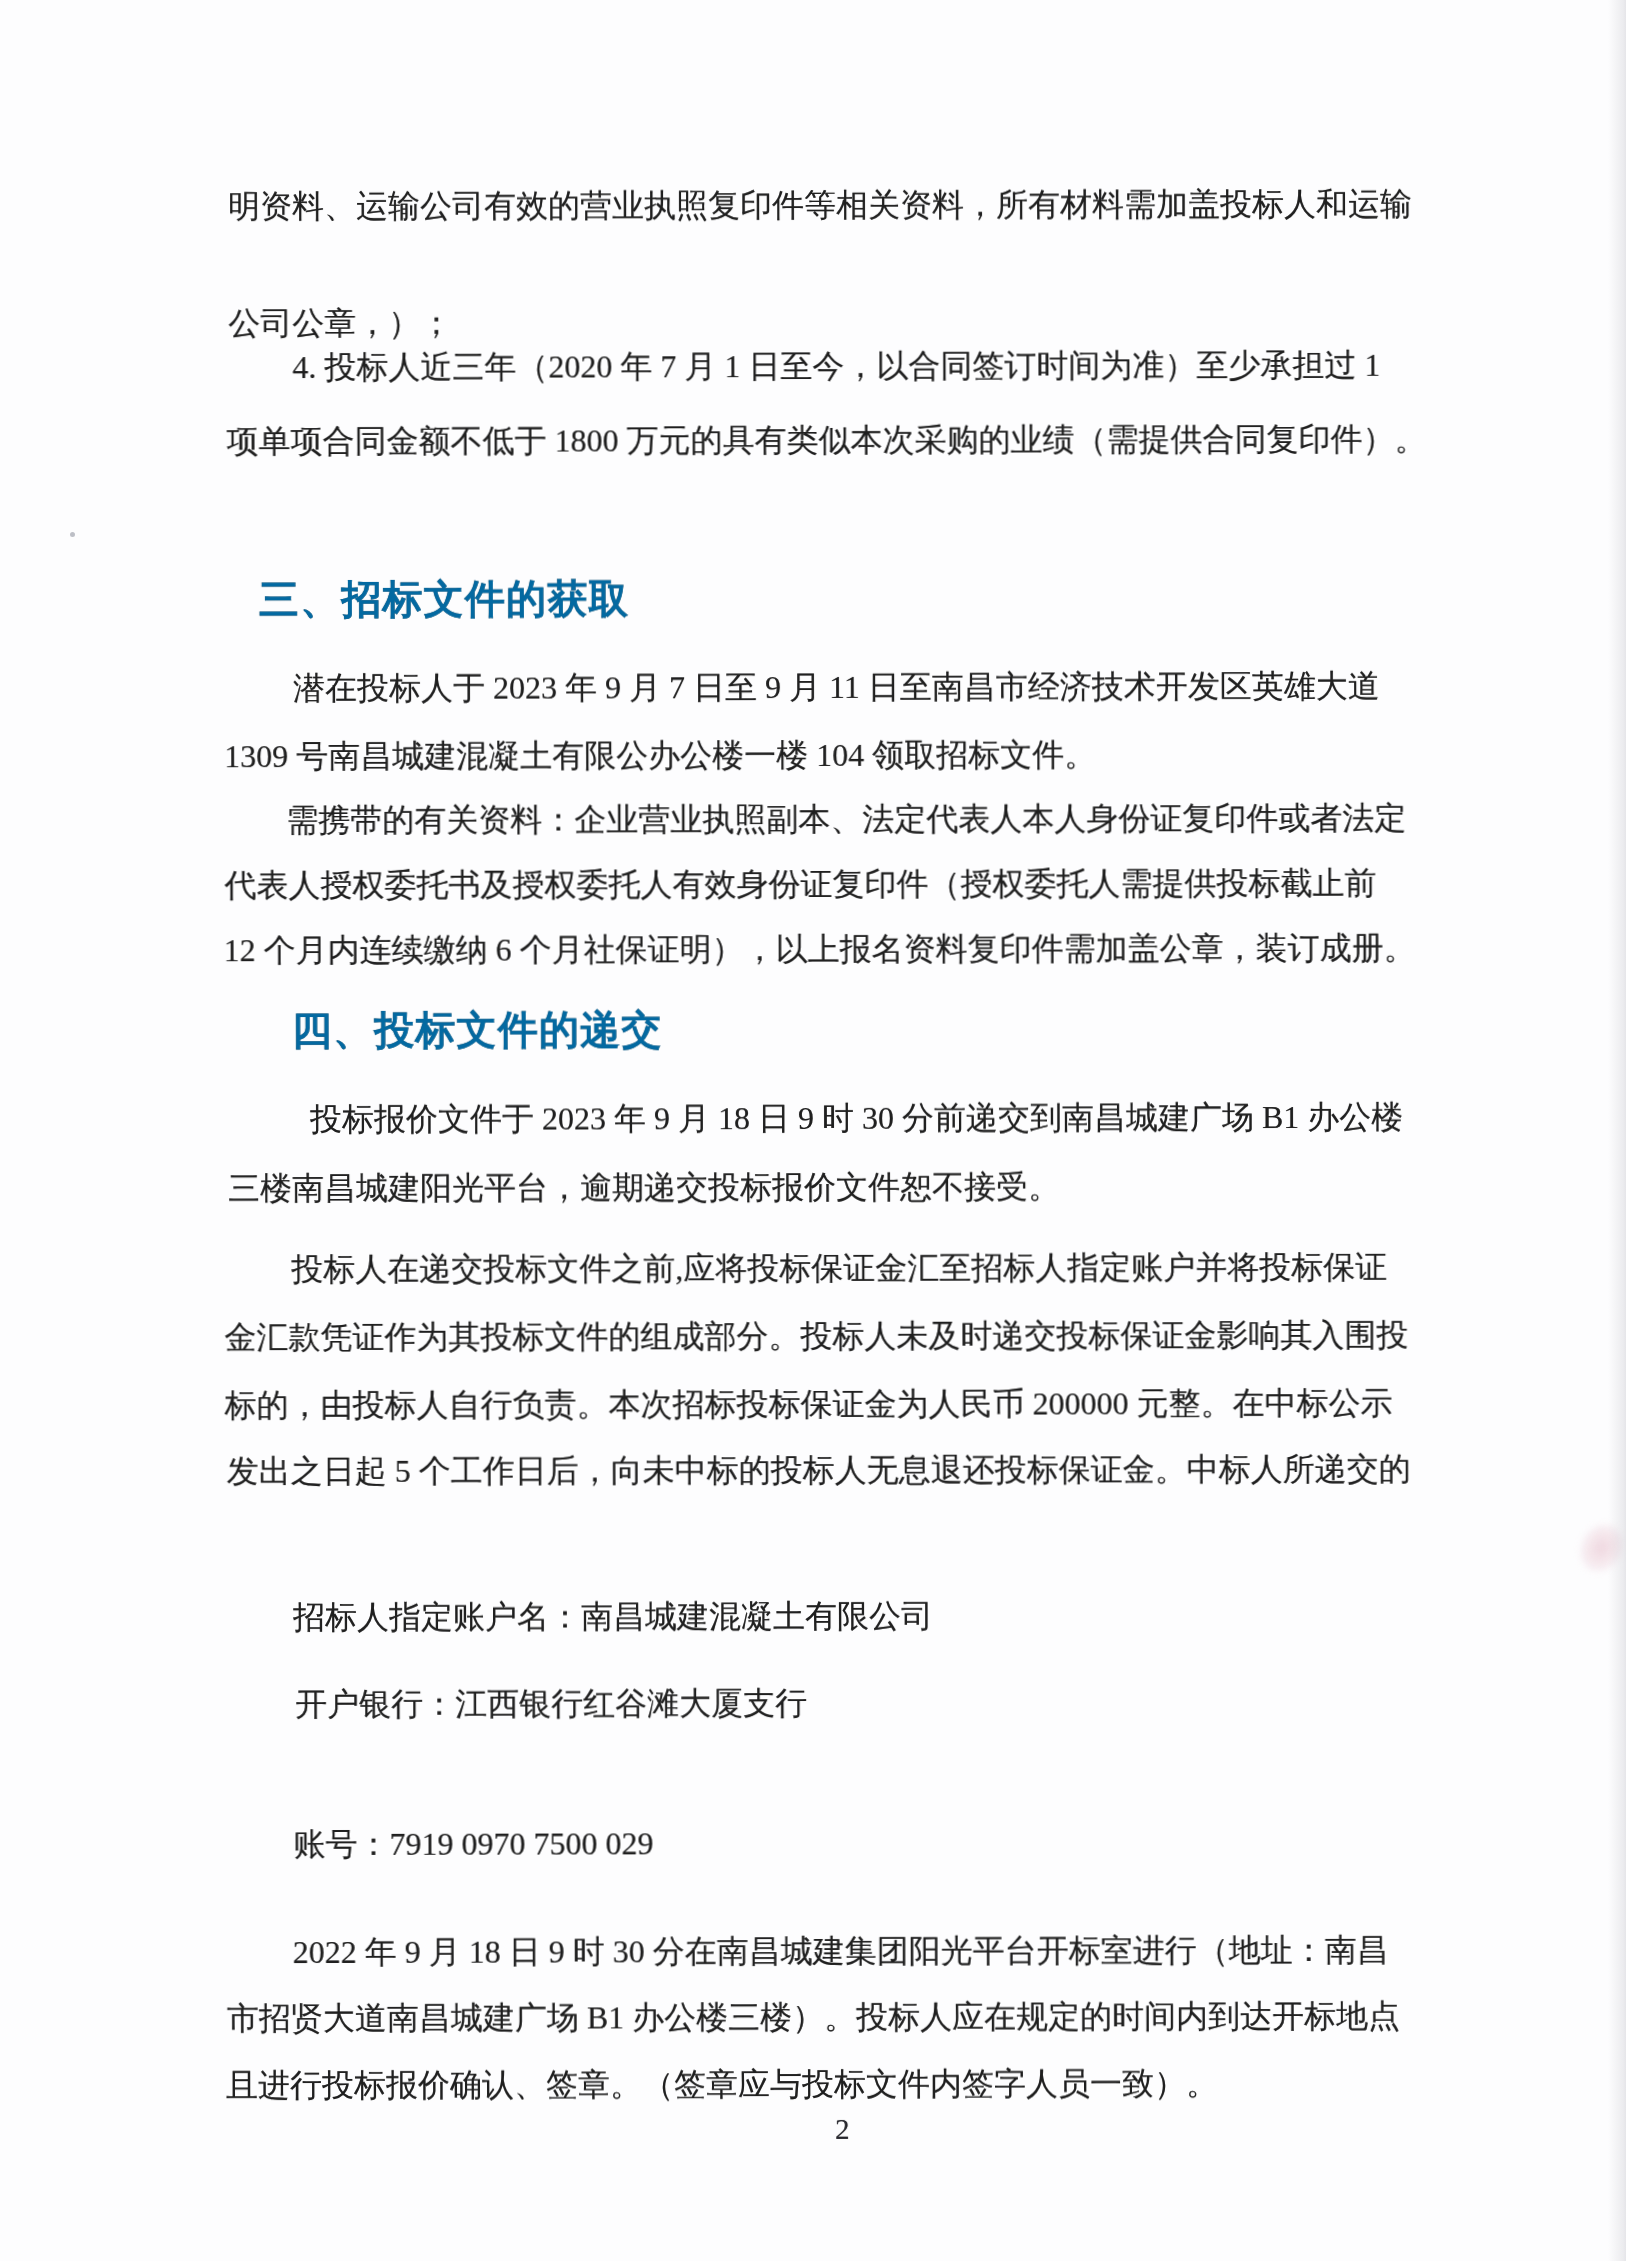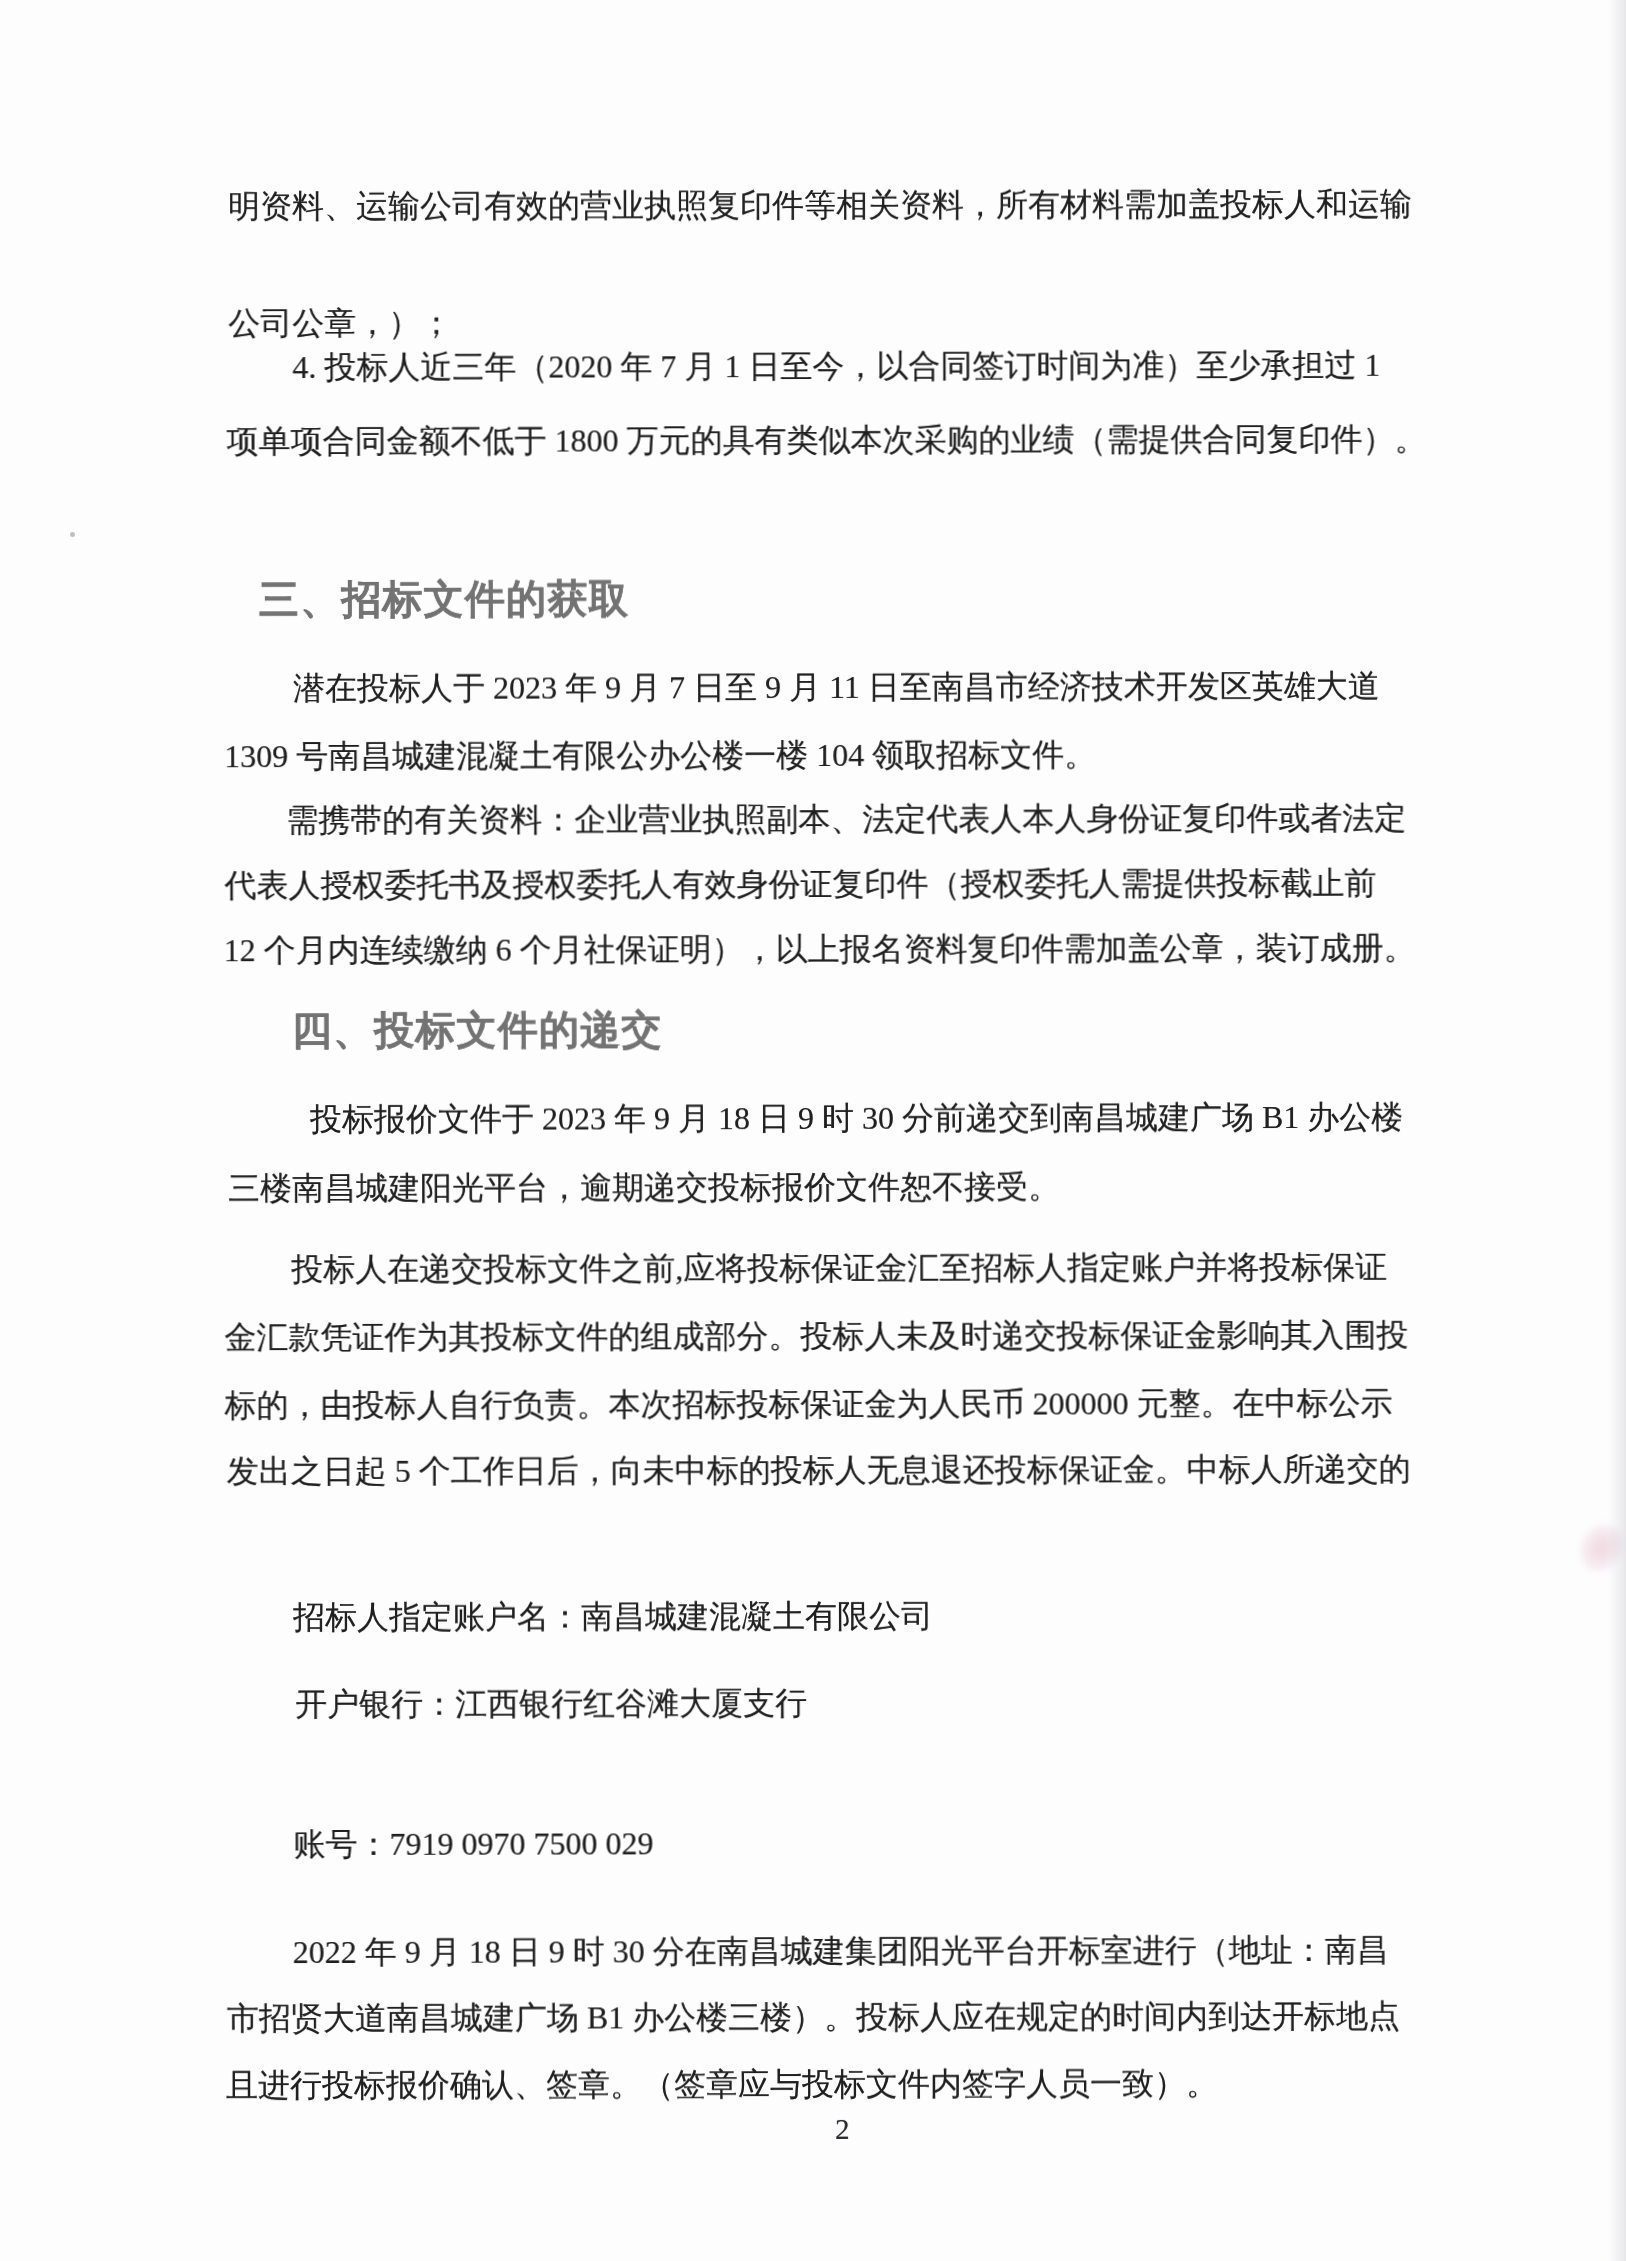--- a/index.html
+++ b/index.html
@@ -28,21 +28,21 @@
     line-height: 1.15;
     color: #1f1f1f;
     white-space: pre;
     letter-spacing: 0px;
     text-shadow: 0 0 0.6px rgba(45,45,45,0.55);
   }
   .heading {
     font-family: "Liberation Sans", "DejaVu Sans", sans-serif;
     font-size: 40px;
     font-weight: bold;
-    color: #737373;
+    color: #0369a1;
     letter-spacing: 1.2px;
     text-shadow: 0 0 0.6px rgba(20,20,20,0.7);
   }
   .pageno {
     font-size: 29px;
     color: #26262c;
   }
   .edge-shadow {
     position: absolute;
     top: 0;

